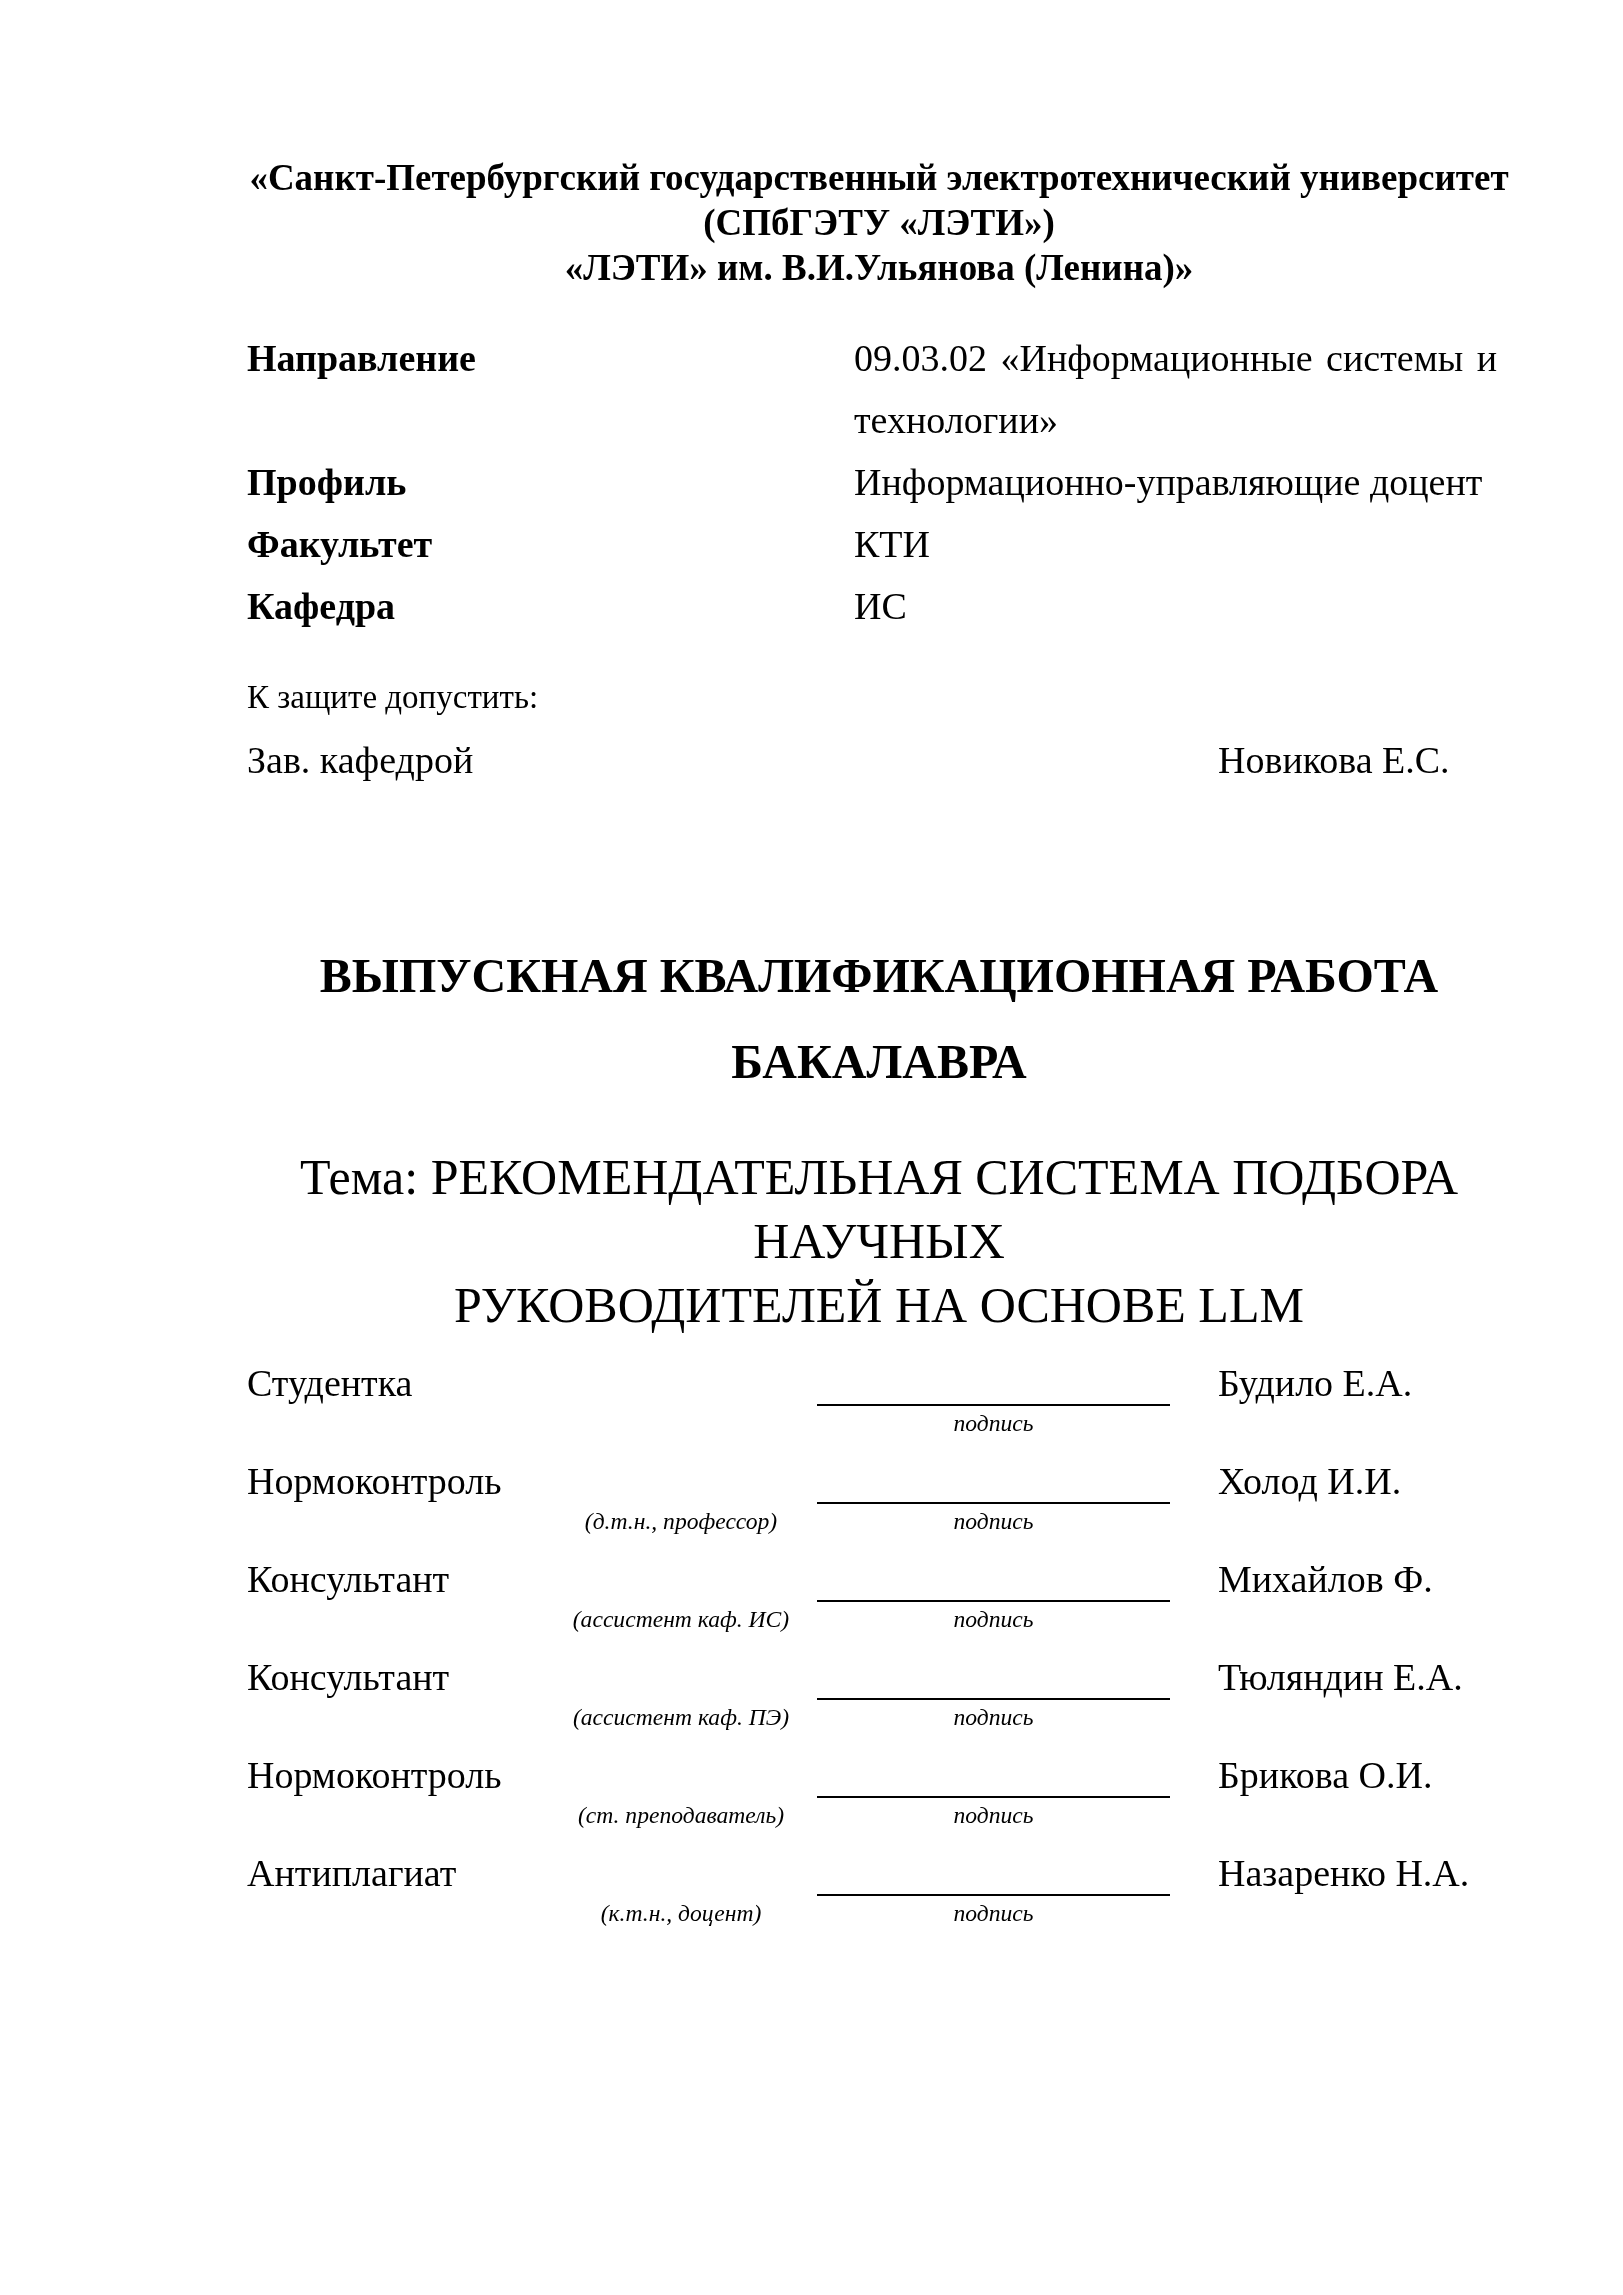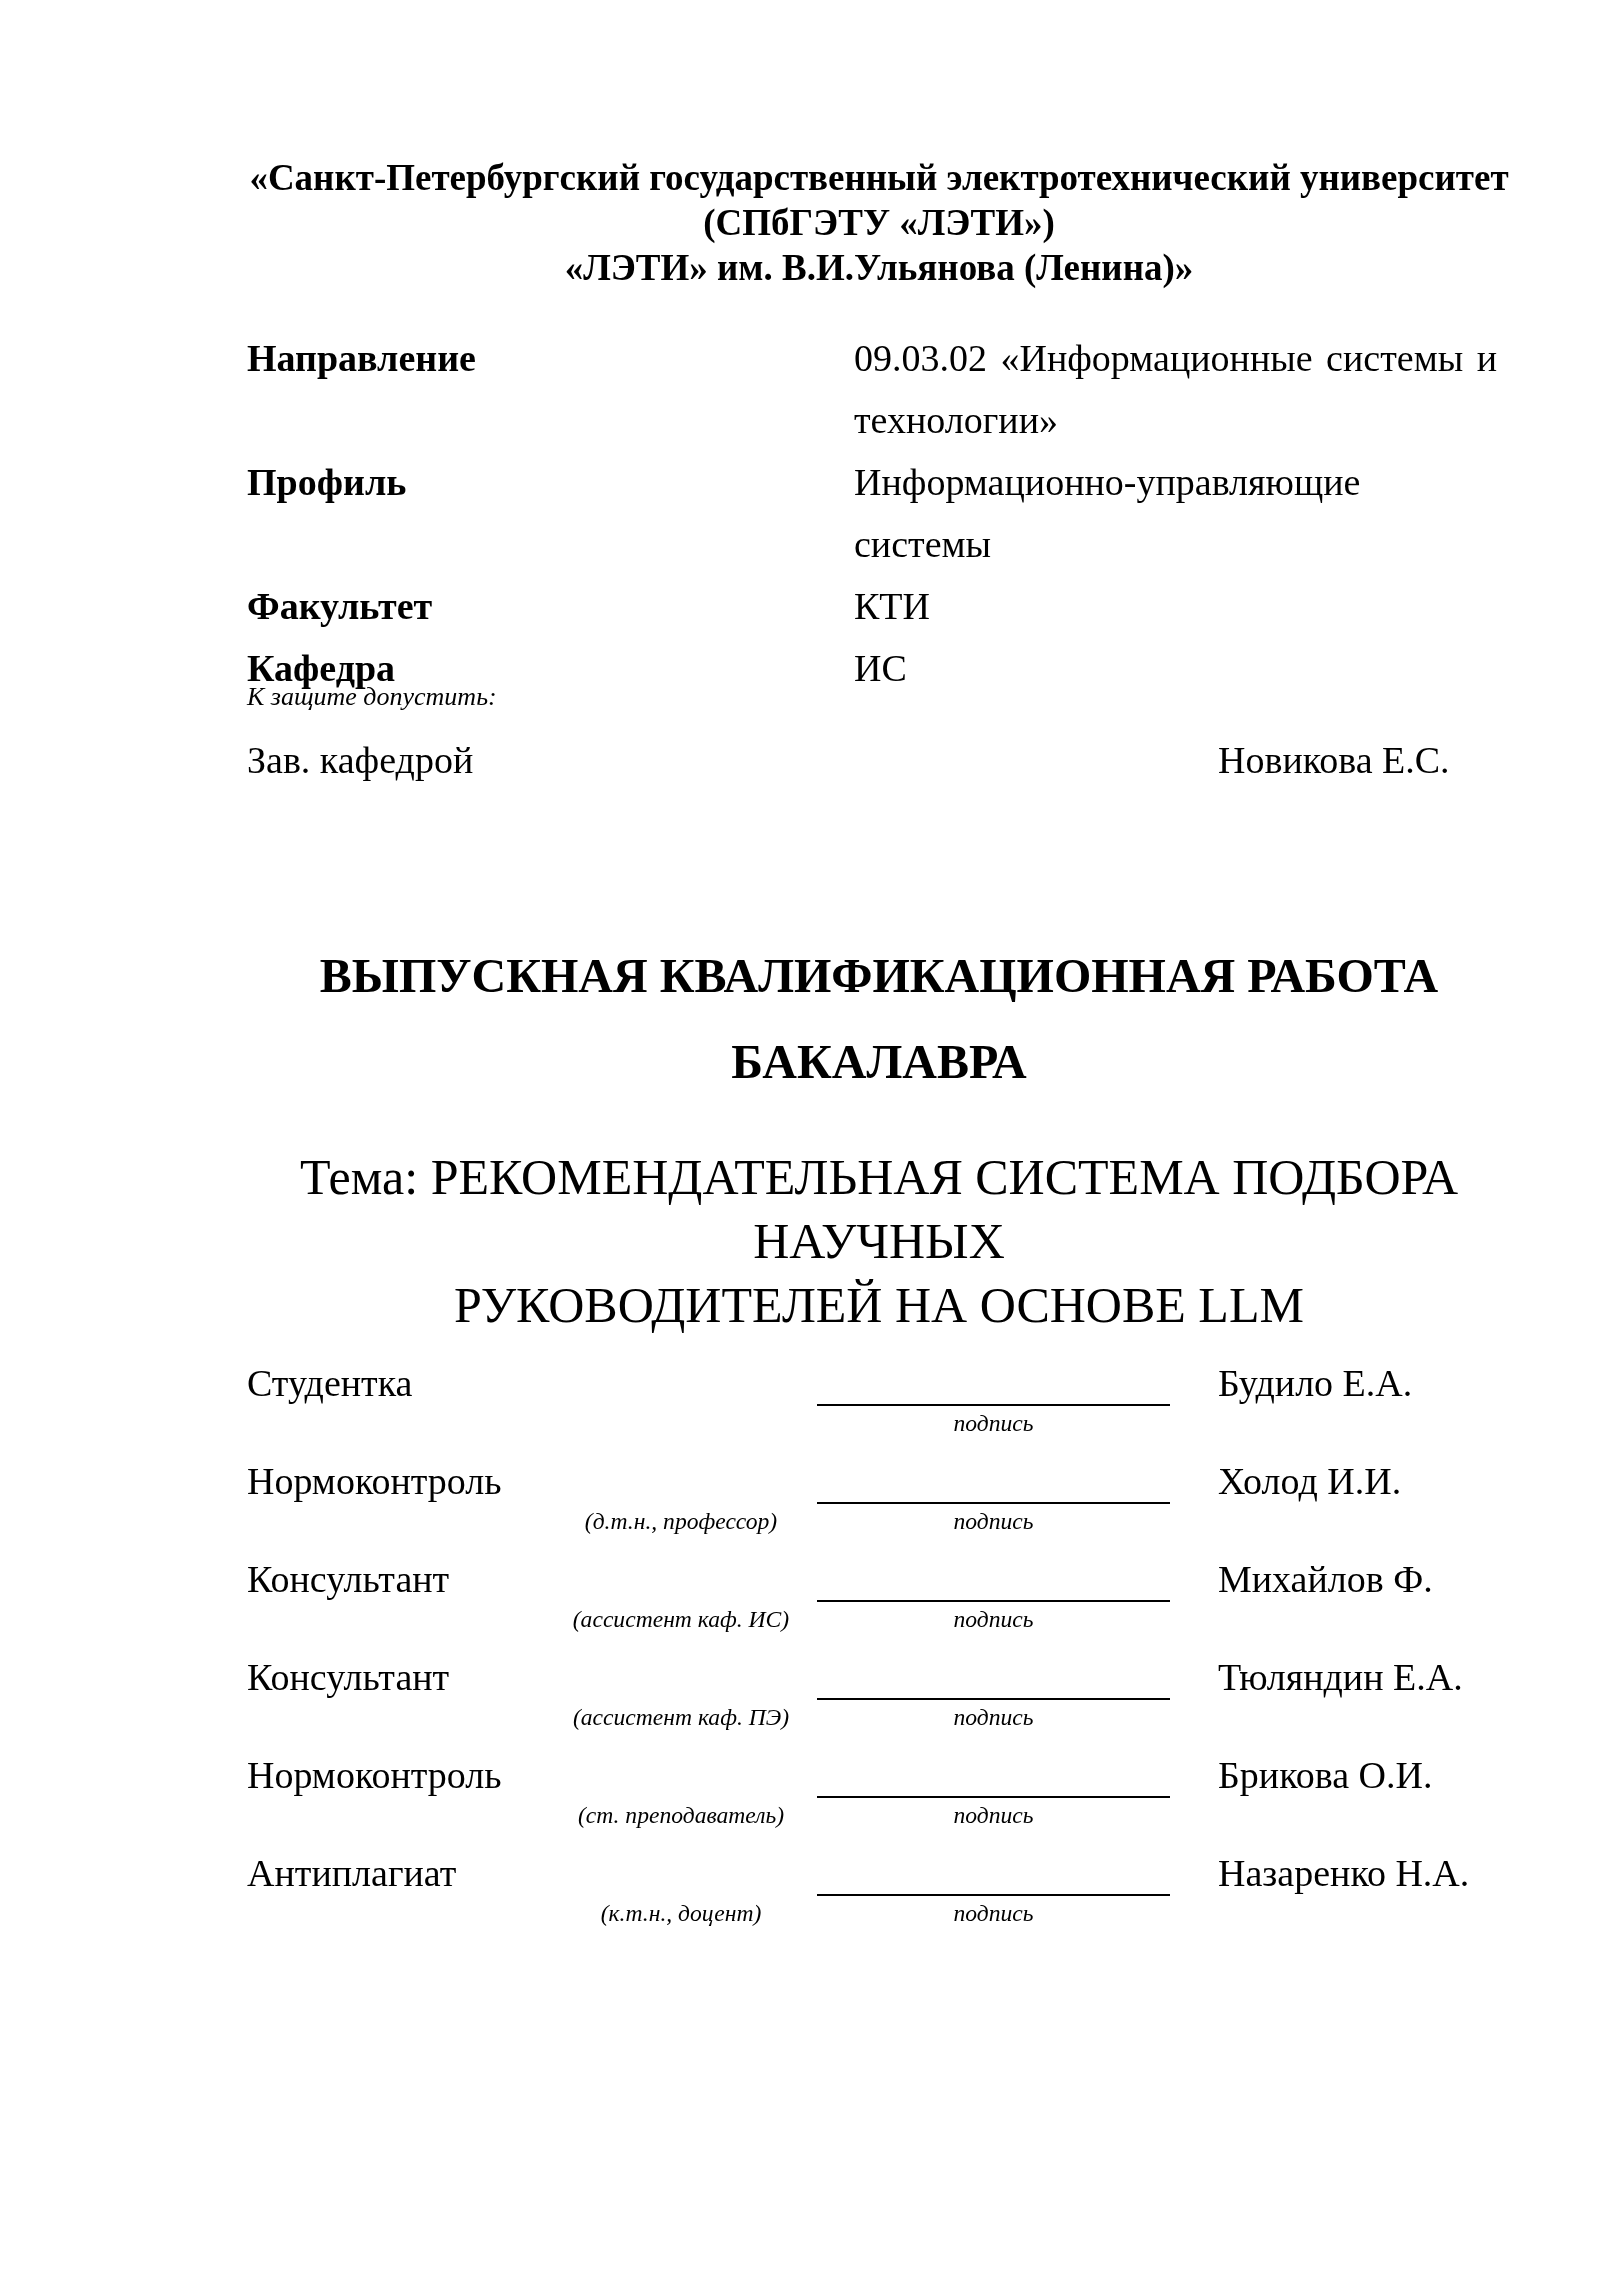--- a/index.html
+++ b/index.html
@@ -37,22 +37,21 @@
     display: grid;
     grid-template-columns: 575px 675px;
     align-items: start;
   }
   .field-label { font-weight: bold; }
   .field-value { text-align: justify; margin-left: 32px; }
 
   
   .admission-note {
     left: 247px; top: 675px; width: 1264px;
-    font-size: 26px; line-height: 44px;
-    font-style: italic;
+    font-size: 33px; line-height: 44px;
   }
   .dept-row {
     left: 247px; top: 738px; width: 1264px;
     font-size: 38px; line-height: 44px;
   }
   .dept-name { position: absolute; left: 971px; top: 0; }
 
   
   .vkr-title {
     left: 247px; top: 933px; width: 1264px;
@@ -123,21 +122,21 @@
     <div>«ЛЭТИ» им. В.И.Ульянова (Ленина)»</div>
   </div>
 
   <div class="block fields">
     <div class="field-row">
       <div class="field-label">Направление</div>
       <div class="field-value">09.03.02 «Информационные системы и технологии»</div>
     </div>
     <div class="field-row">
       <div class="field-label">Профиль</div>
-      <div class="field-value">Информационно-управляющие системы</div>
+      <div class="field-value">Информационно-управляющие доцент</div>
     </div>
     <div class="field-row">
       <div class="field-label">Факультет</div>
       <div class="field-value">КТИ</div>
     </div>
     <div class="field-row">
       <div class="field-label">Кафедра</div>
       <div class="field-value">ИС</div>
     </div>
   </div>

